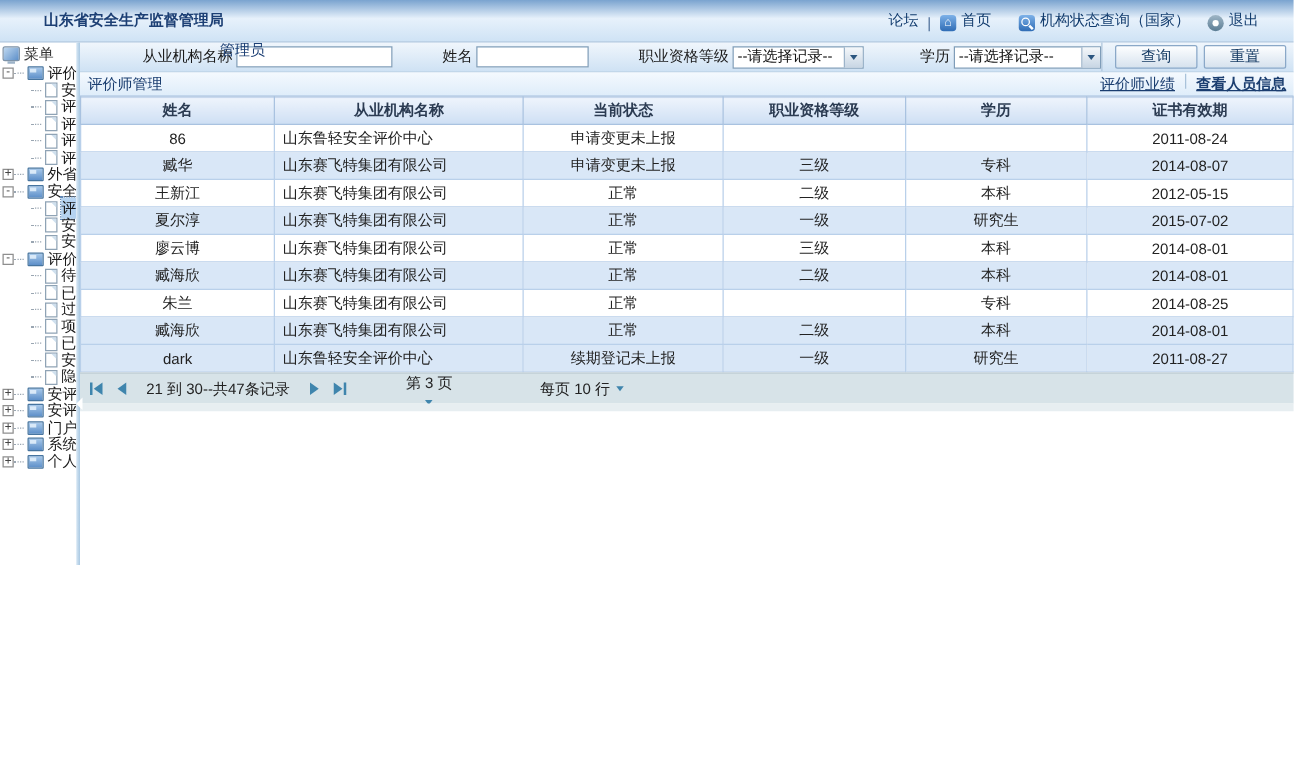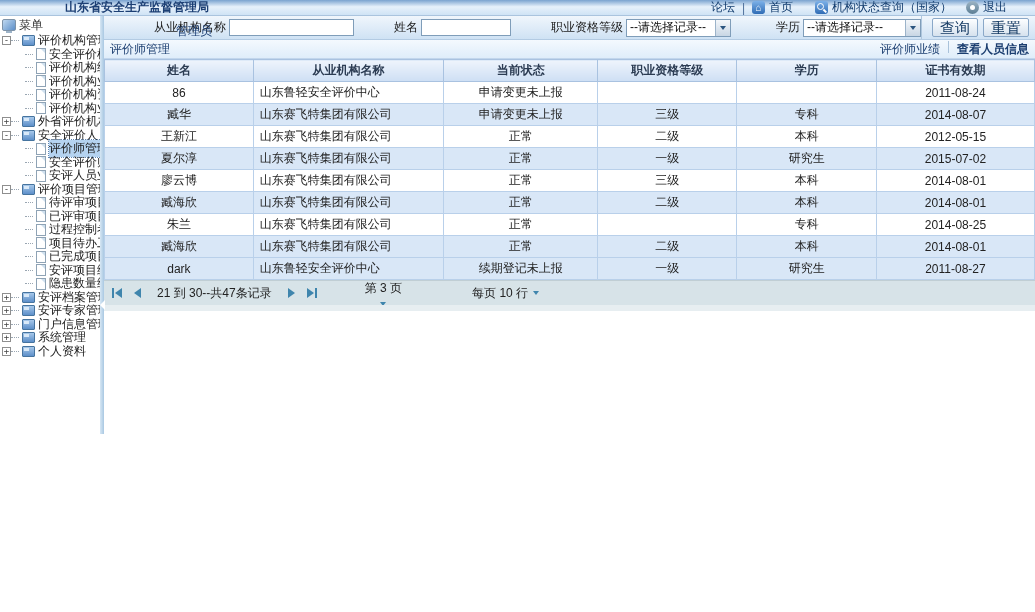--- a/index.html
+++ b/index.html
@@ -3,28 +3,27 @@
 <meta charset="utf-8">
 <style>
   * { box-sizing: border-box; }
   html,body { margin:0; padding:0; }
   body {
     width:1035px; height:612px; overflow:hidden; background:#fff;
     font-family:"Liberation Sans","DejaVu Sans",sans-serif; font-size:12px; color:#222;
   }
   
   .titlebar {
-    height:16px; position:relative; display:flex; align-items:center;
+    height:34px; position:relative; display:flex; align-items:center;
     background:linear-gradient(to bottom,#7aa3cf 0%,#e7f1fb 45%,#cfe3f5 100%);
     border-bottom:1px solid #aac4de;
-    padding-left:30px;
   }
   .app-title { margin-left:35px; font-weight:bold; color:#1c3f74; white-space:nowrap; }
   .user-label { position:absolute; left:176px; color:#1c3f74;margin-top:48px; }
-  .top-links { position:absolute; right:28px; display:flex; align-items:center; gap:4px; color:#123c6e; }
+  .top-links { position:absolute; right:28px; display:flex; align-items:flex-end; gap:4px; color:#123c6e; }
   .top-links a { color:#123c6e; text-decoration:none; cursor:pointer; white-space:nowrap; }
   .sep { color:#4d6f9a; margin:0 3px; }
   .mini-ico { width:13px; height:13px; display:inline-flex; align-items:center; justify-content:center;
     border-radius:3px; background:linear-gradient(#7db1e8,#2f6cb5); color:#fff; font-size:9px; line-height:1; }
   .home-ico::before { content:"⌂"; font-size:10px; }
   .mag-ico { position:relative; }
   .mag-ico::before { content:""; width:5px; height:5px; border:1.5px solid #fff; border-radius:50%;
     position:absolute; top:2px; left:2px; }
   .mag-ico::after { content:""; width:4px; height:1.5px; background:#fff; position:absolute;
     bottom:2.5px; right:1.5px; transform:rotate(45deg); }
@@ -69,27 +68,27 @@
   .lab4 { margin-left:45px; }
   .txt-input { width:125px; height:17px; border:1px solid #7f9db9; background:#fff; font-size:12px; padding:0 2px; }
   .txt-input.short { width:90px; }
   .select { height:18px; border:1px solid #7f9db9; background:#fff; display:inline-flex; align-items:center;
     cursor:pointer; position:relative; padding-left:3px; color:#111; }
   .select.w1 { width:105px; } .select.w2 { width:118px; }
   .dd-btn { margin-left:auto; width:15px; align-self:stretch; background:linear-gradient(#f4f7fa,#c8d6e4);
     border-left:1px solid #9cb3c9; display:flex; align-items:center; justify-content:center; }
   .dd-tri { width:0; height:0; border-left:3px solid transparent; border-right:3px solid transparent; border-top:4px solid #2b557f; }
   .btns { margin-left:auto; margin-right:6px; display:flex; gap:5px; padding-left:10px; border-left:1px solid #aec6dd; height:100%; align-items:center; }
-  .btns button { height:19px; padding:0 7px; font-size:15px; color:#153a63; cursor:pointer;
+  .btns button { height:19px; padding:0 20px; font-size:12px; color:#153a63; cursor:pointer;
     border:1px solid #8aa8c8; border-radius:2px; background:linear-gradient(#fdfeff,#d6e2ee); }
   
   .content-header { height:19px; display:flex; align-items:center;
     background:linear-gradient(#f4f9fe,#dfedfa); border-bottom:1px solid #c2d6ec; color:#1b3e70; }
   .content-title { margin-left:6px; }
-  .header-links { margin-left:auto; margin-right:6px; display:flex; gap:8px; }
+  .header-links { margin-left:auto; margin-right:6px; display:flex; gap:8px;text-decoration:underline; }
   .header-links a { color:#1b3e70; text-decoration:none; cursor:pointer; }
   .header-links .strong { font-weight:bold; }
   .vdiv { width:1px; height:12px; background:#a9c2da; }
   
   table { width:100%; border-collapse:collapse; table-layout:fixed; }
   th { height:22px; font-weight:bold; color:#2b3b52; text-align:center;
     background:linear-gradient(#eef4fc,#cedff4); border:1px solid #a9c2e0; }
   td { height:22px; text-align:center; border:1px solid #b9d0ea; color:#222; overflow:hidden; white-space:nowrap; }
   td.left { text-align:left; padding-left:6px; }
   tr.alt td { background:#d9e7f7; }

